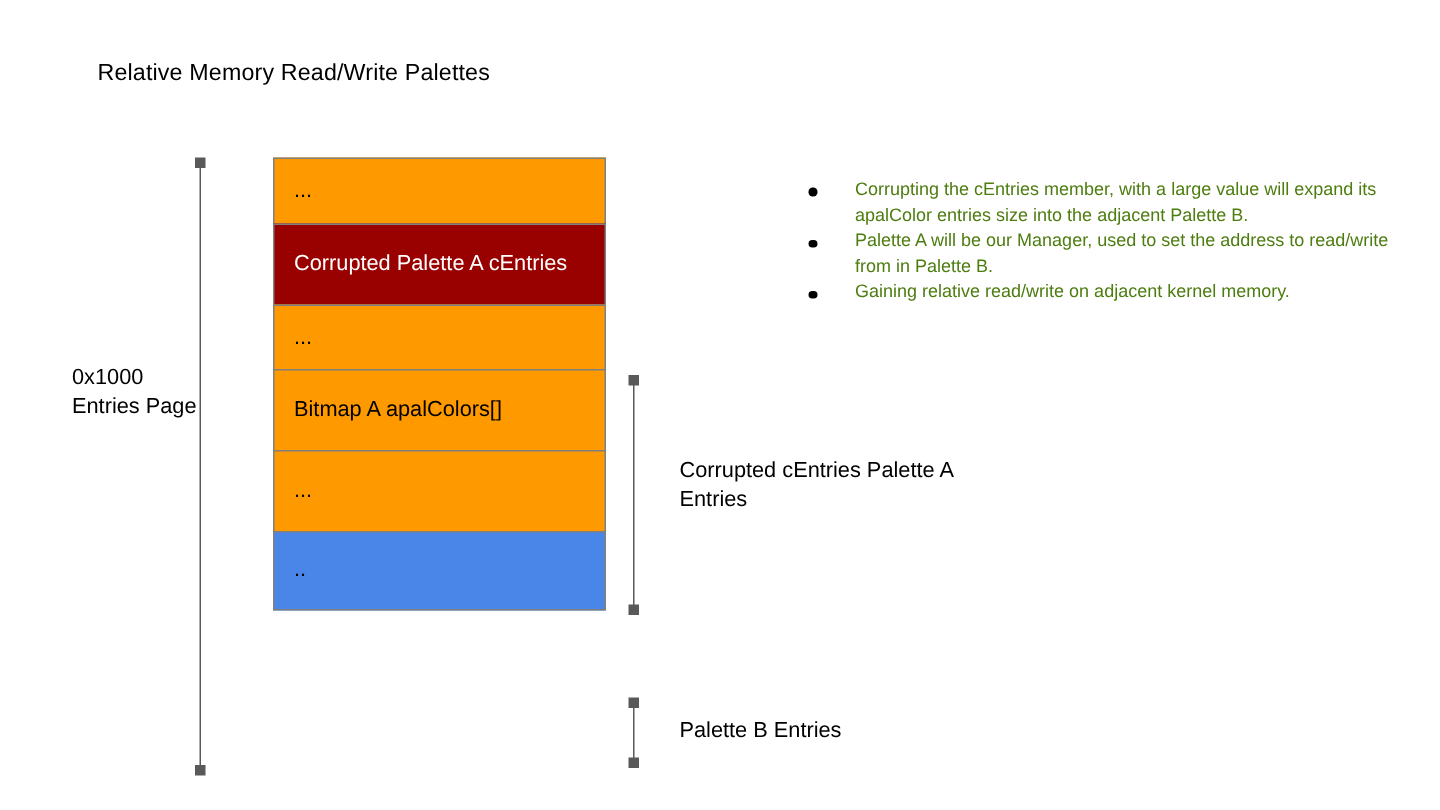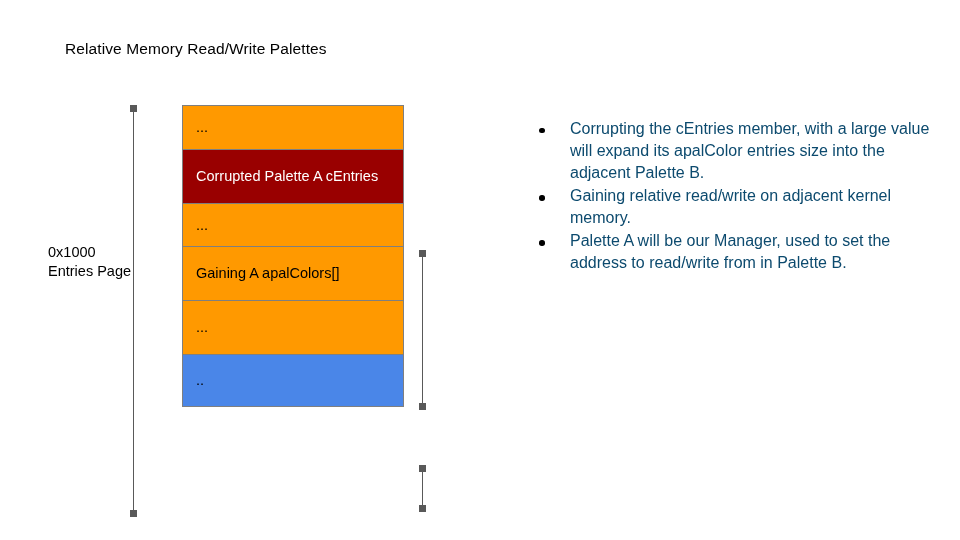--- a/index.html
+++ b/index.html
@@ -107,23 +107,23 @@
     top: 118px;
     width: 412px;
     margin: 0;
     padding: 0;
     list-style: none;
   }
   #bullet-list li {
     position: relative;
     padding-left: 36px;
     margin-bottom: 1px;
-    font-size: 16px;
+    font-size: 12px;
     line-height: 1.38;
-    color: #0c4a6e;
+    color: #4d7c0f;
   }
   #bullet-list li .bullet-dot {
     position: absolute;
     left: 5px;
     top: 0.62em;
     width: 5.5px;
     height: 5.5px;
     border-radius: 50%;
     background: #000000;
   }
@@ -147,50 +147,52 @@
     <div class="mem-row orange" style="height:45px">
       <span class="row-text">...</span>
     </div>
     <div class="mem-row red" style="height:55px">
       <span class="row-text">Corrupted Palette A cEntries</span>
     </div>
     <div class="mem-row orange" style="height:44px">
       <span class="row-text">...</span>
     </div>
     <div class="mem-row orange" style="height:55px">
-      <span class="row-text">Gaining A apalColors[]</span>
+      <span class="row-text">Bitmap A apalColors[]</span>
     </div>
     <div class="mem-row orange" style="height:55px">
       <span class="row-text">...</span>
     </div>
     <div class="mem-row blue" style="height:53px">
       <span class="row-text">..</span>
     </div>
   </div>
 
   <div class="bracket" id="bracket-palette-a">
     <span class="cap top"></span>
     <span class="bar"></span>
     <span class="cap bottom"></span>
   </div>
+  <div class="side-label" id="label-palette-a-entries">Corrupted cEntries Palette A Entries</div>
 
   <div class="bracket" id="bracket-palette-b">
     <span class="cap top"></span>
     <span class="bar"></span>
     <span class="cap bottom"></span>
   </div>
+  <div class="side-label" id="label-palette-b-entries">Palette B Entries</div>
 
   <ul id="bullet-list">
     <li>
       <span class="bullet-dot"></span>
       <span>Corrupting the cEntries member, with a large value will expand its apalColor entries size into the adjacent Palette B.</span>
     </li>
     <li>
       <span class="bullet-dot"></span>
-      <span>Gaining relative read/write on adjacent kernel memory.</span>
+      <span>Palette A will be our Manager, used to set the address to read/write from in Palette B.</span>
     </li>
     <li>
       <span class="bullet-dot"></span>
-      <span>Palette A will be our Manager, used to set the address to read/write from in Palette B.</span>
+      <span>Gaining relative read/write on adjacent kernel memory.</span>
     </li>
   </ul>
 
 </div>
 
 </body></html>

